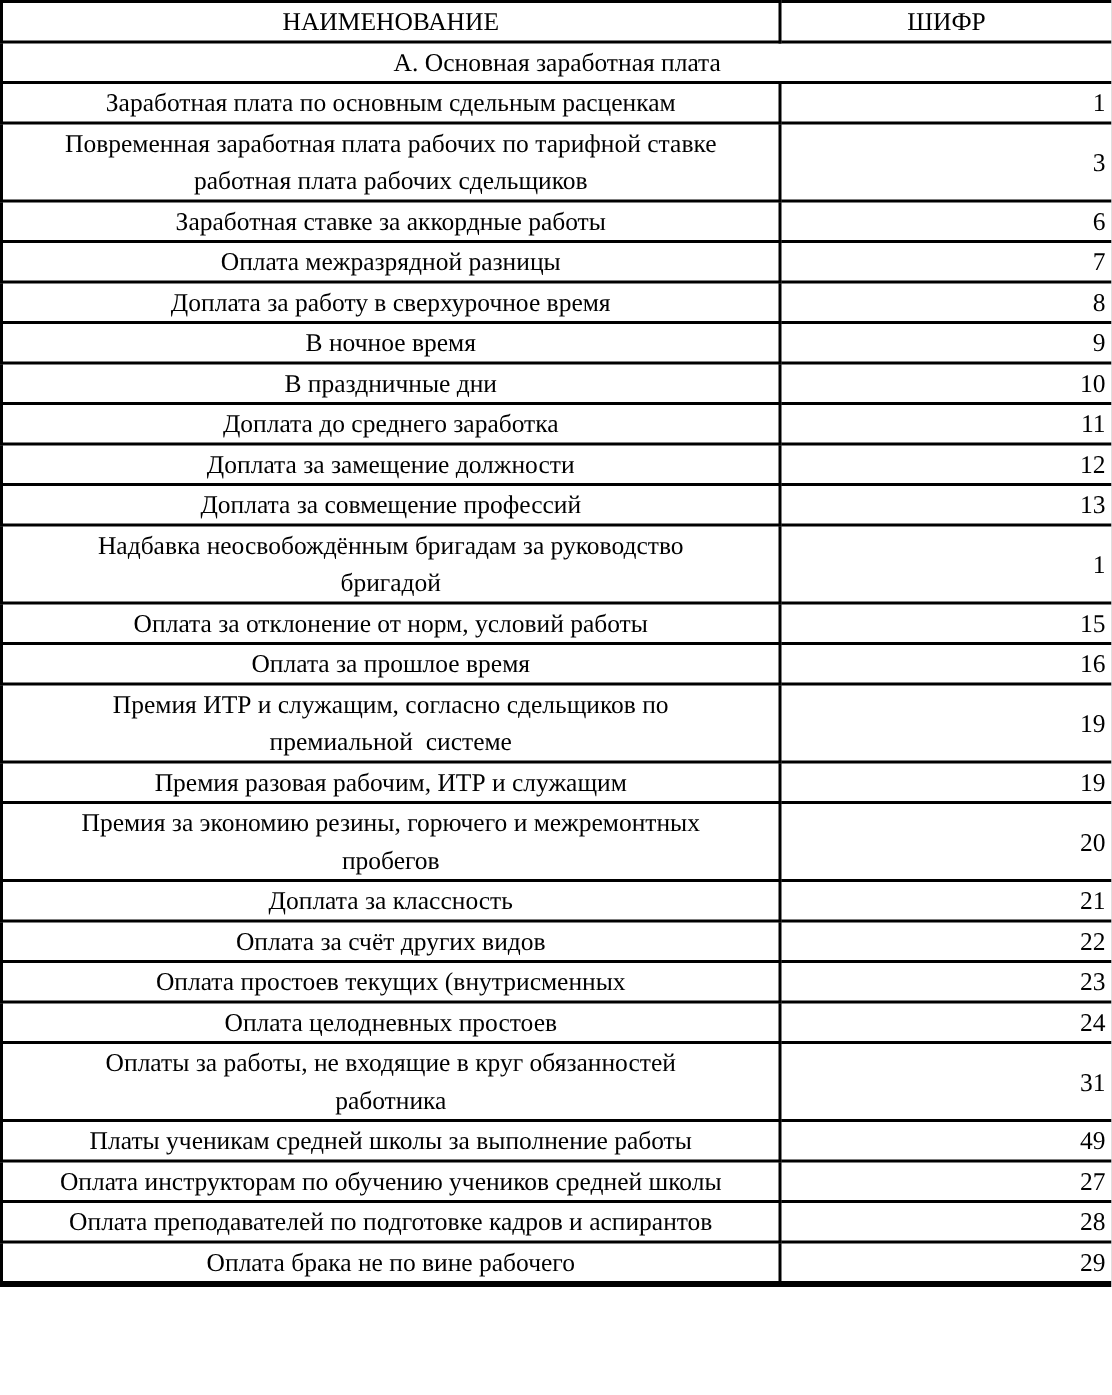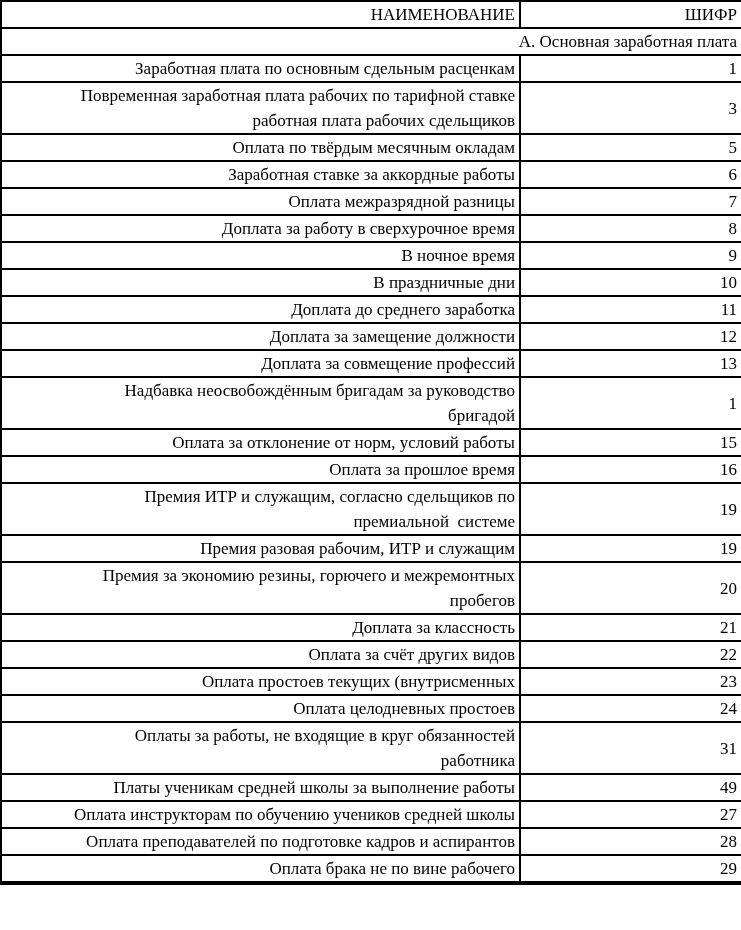--- a/index.html
+++ b/index.html
@@ -30,29 +30,29 @@
   table.wage-table th,
   table.wage-table td {
     border: 2px solid #000000;
     padding: 0 4px;
     vertical-align: middle;
     overflow: hidden;
   }
   table.wage-table tr { height: 26px; }
   th.header-cell {
     font-weight: normal;
-    text-align: right;
+    text-align: center;
     height: 22px;
   }
   td.section-cell {
-    text-align: right;
+    text-align: center;
     margin-top: 24px;
   }
   td.name-cell {
-    text-align: right;
+    text-align: center;
     white-space: pre-wrap;
   }
   td.code-cell {
     text-align: right;
     padding-right: 7px;
   }
 </style>
 </head>
 <body>
 
@@ -74,24 +74,20 @@
       </tr>
 
     <tr>
           <td class="name-cell">Заработная плата по основным сдельным расценкам</td>
           <td class="code-cell">1</td>
         </tr>
         <tr>
           <td class="name-cell">Повременная заработная плата рабочих по тарифной ставке
 работная плата рабочих сдельщиков</td>
           <td class="code-cell">3</td>
-        </tr>
-        <tr>
-          <td class="name-cell">Оплата по твёрдым месячным окладам</td>
-          <td class="code-cell">5</td>
         </tr>
         <tr>
           <td class="name-cell">Заработная ставке за аккордные работы</td>
           <td class="code-cell">6</td>
         </tr>
         <tr>
           <td class="name-cell">Оплата межразрядной разницы</td>
           <td class="code-cell">7</td>
         </tr>
         <tr>

